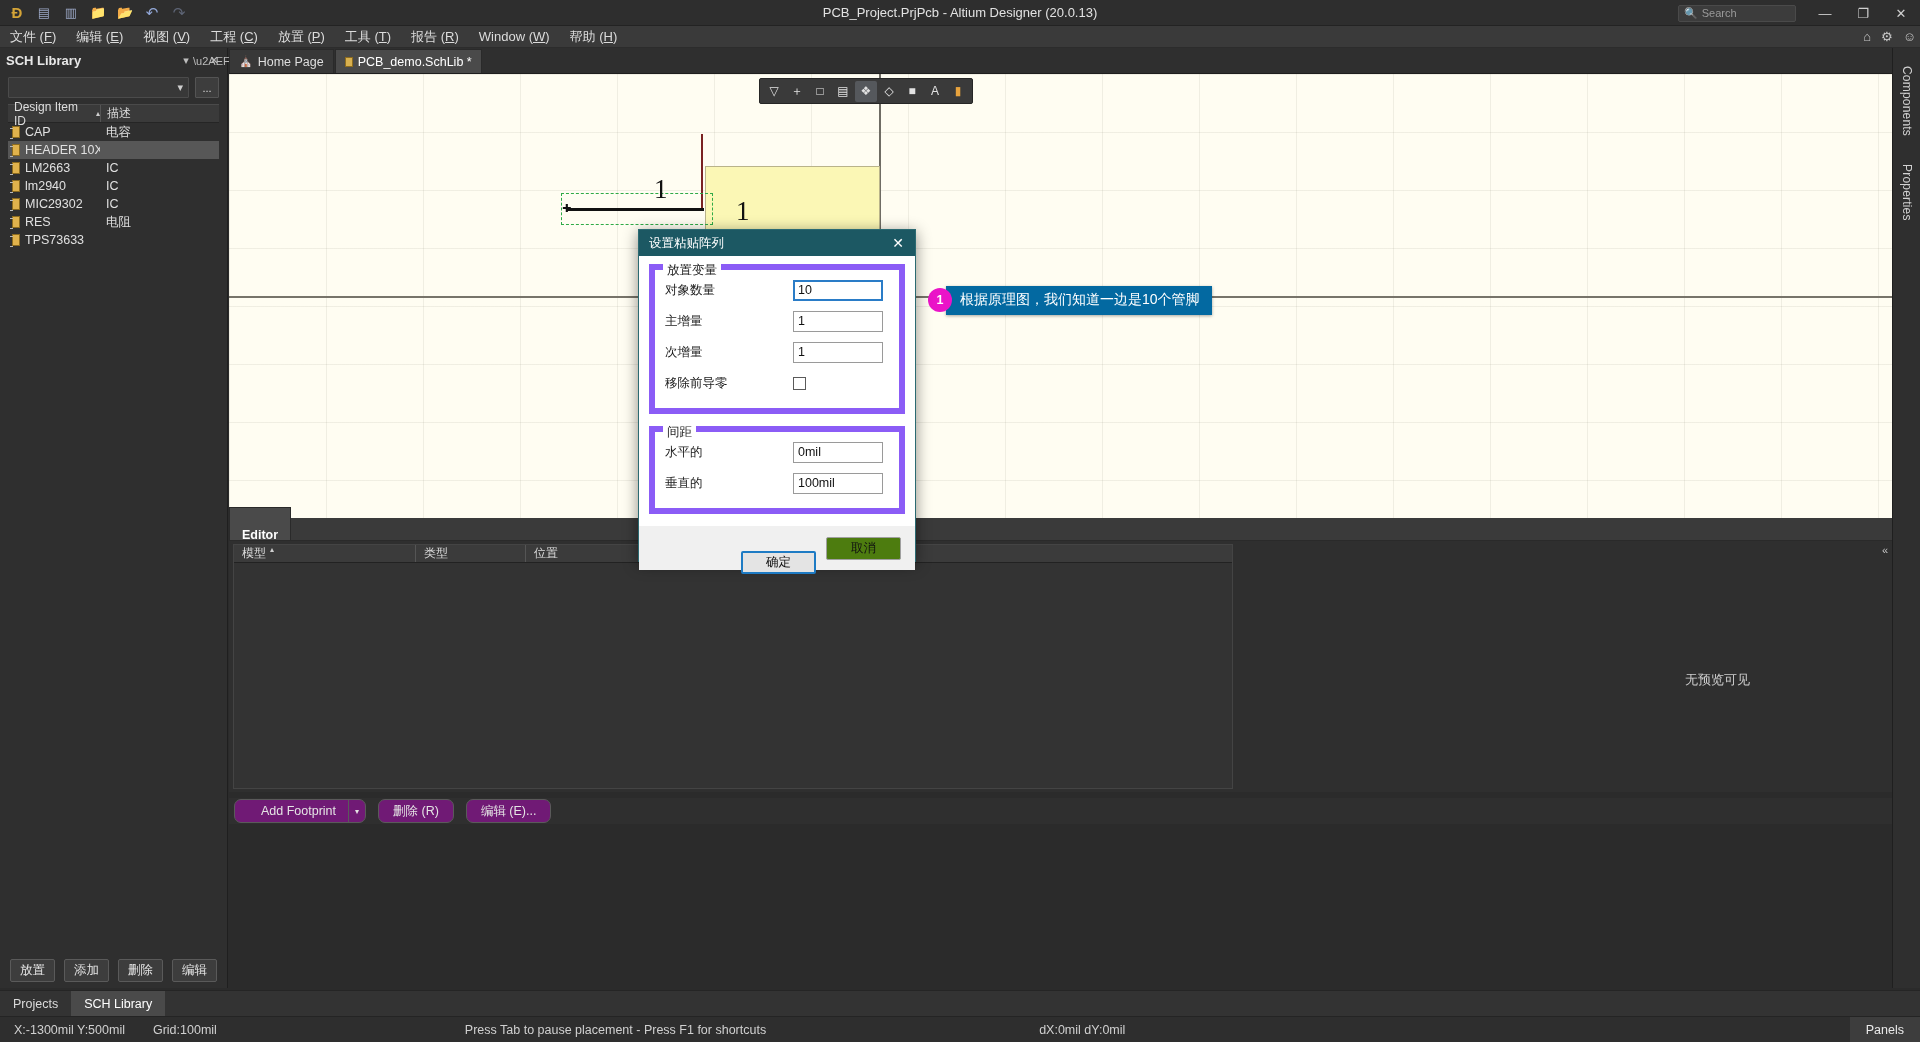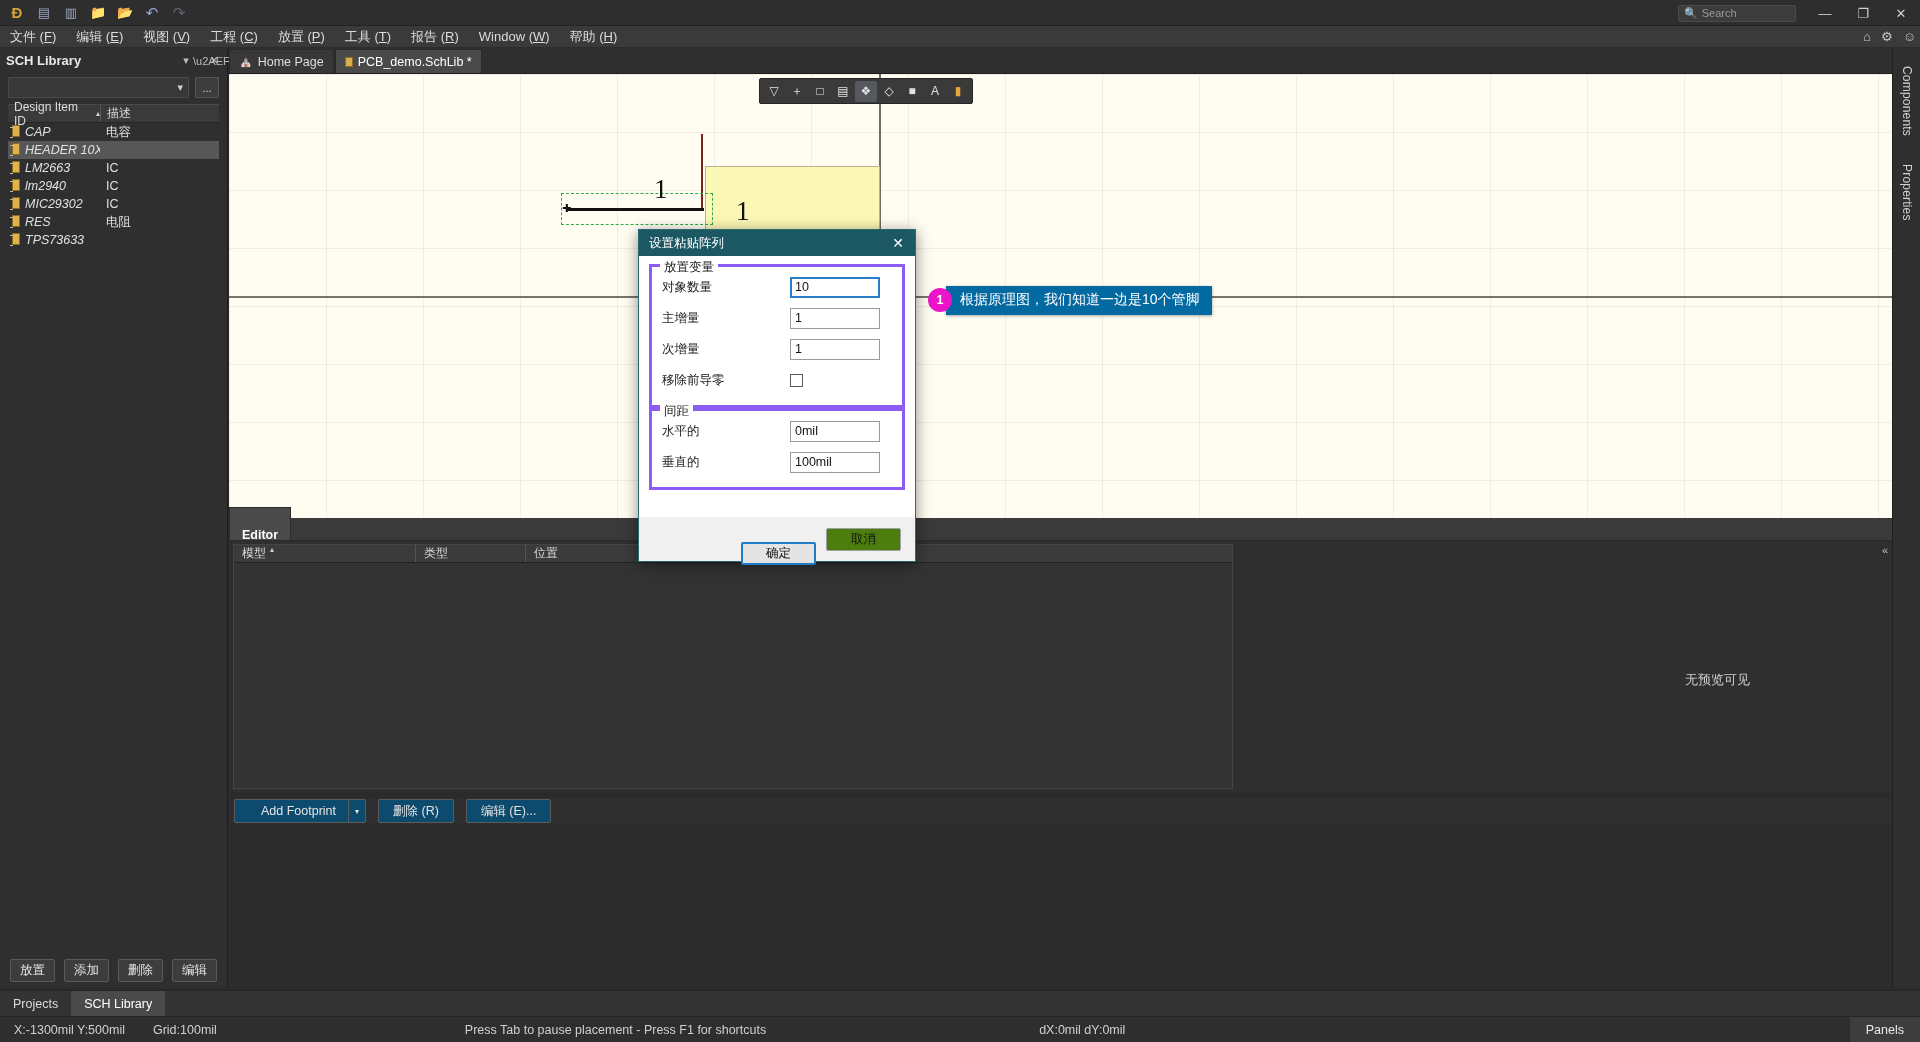--- a/index.html
+++ b/index.html
@@ -89,22 +89,22 @@
   }
   .gh-c1 { width: 92px; padding-left: 6px; display: flex; align-items: center; gap: 3px; }
   .gh-c2 { flex: 1; padding-left: 6px; border-left: 1px solid #555; }
   .sort-arrow { font-size: 8px; color: #cfcfcf; }
   .grid-body { margin: 0 8px; }
   .grid-row {
     display: flex; height: 18px; align-items: center;
     font-size: 12.5px; color: #e0e0e0;
   }
   .grid-row.selected { background: #575757; }
-  .gr-c1 { width: 92px; display: flex; gap: 5px; padding-left: 4px;
-           overflow: hidden; white-space: nowrap; font-style: italic; }
+  .gr-c1 { width: 92px; display: flex; align-items: center; gap: 5px; padding-left: 4px;
+           overflow: hidden; white-space: nowrap; }
   .gr-c2 { flex: 1; padding-left: 6px; }
   .comp-ico {
     width: 8px; height: 12px; background: #e0b24c; border: 1px solid #8c6b1f;
     position: relative; flex: none;
   }
   .comp-ico::before {
     content: ''; position: absolute; left: -3px; top: 1px; width: 3px; height: 9px;
     border-top: 1px solid #b9b9b9; border-bottom: 1px solid #b9b9b9;
   }
   .panel-bottom-btns {
@@ -253,21 +253,21 @@
     position: absolute; right: 4px; top: 3px; font-size: 11px; color: #c6c6c6;
   }
 
   
   .footer-btns {
     position: absolute; left: 229px; top: 798px; right: 28px; height: 26px;
     display: flex; align-items: center; gap: 12px; padding-left: 5px;
     background: #2f2f2f;
   }
   .fbtn {
-    height: 24px; background: #0c4a6e; border: 1px solid #5a5a5a; border-radius: 2px;
+    height: 24px; background: #701a75; border: 1px solid #5a5a5a; border-radius: 7px;
     color: #e4e4e4; font-size: 12.5px; display: flex; align-items: center;
     justify-content: center; padding: 0 14px;
   }
   .fbtn.split { padding-right: 0; display: flex; align-items: stretch; }
   .fbtn.split .lbl { display: flex; align-items: center; padding: 0 12px; }
   .fbtn.split .arw {
     width: 17px; border-left: 1px solid #5a5a5a; display: flex;
     align-items: center; justify-content: center; font-size: 8px;
   }
 
@@ -309,21 +309,21 @@
     height: 26px; background: #1c5863; display: flex; align-items: center;
     padding: 0 0 0 10px; color: #ffffff; font-size: 12.5px;
   }
   .dlg-title-text { flex: 1; }
   .dlg-close {
     width: 34px; height: 26px; display: flex; align-items: center;
     justify-content: center; color: #ffffff; font-size: 14px;
   }
   .dlg-body { flex: 1; background: #ffffff; padding: 8px 10px 0 10px; }
   .fieldset {
-    border: 3px solid #8b5cf6; padding: 4px 10px 10px 10px;
+    border: 6px solid #8b5cf6; margin-bottom: 12px; padding: 4px 10px 10px 10px;
     position: relative;
   }
   .legend {
     position: absolute; top: -8px; left: 8px; background: #ffffff;
     padding: 0 4px; font-size: 12.5px; color: #222;
   }
   .frow {
     display: flex; align-items: center; height: 29px; margin-top: 2px;
   }
   .flabel { width: 128px; font-size: 12.5px; color: #1a1a1a; }
@@ -353,20 +353,21 @@
 <div class="titlebar">
   <div class="qat">
     <div class="qat-ico logo">Đ</div>
     <div class="qat-ico save">▤</div>
     <div class="qat-ico save">▥</div>
     <div class="qat-ico folder">📁</div>
     <div class="qat-ico folder">📂</div>
     <div class="qat-ico undo">↶</div>
     <div class="qat-ico redo">↷</div>
   </div>
+  <div class="title-center">PCB_Project.PrjPcb - Altium Designer (20.0.13)</div>
   <div class="title-right">
     <div class="search-box">
       <span>🔍</span>
       <span>Search</span>
     </div>
     <div class="win-btn">—</div>
     <div class="win-btn">❐</div>
     <div class="win-btn close">✕</div>
   </div>
 </div>

